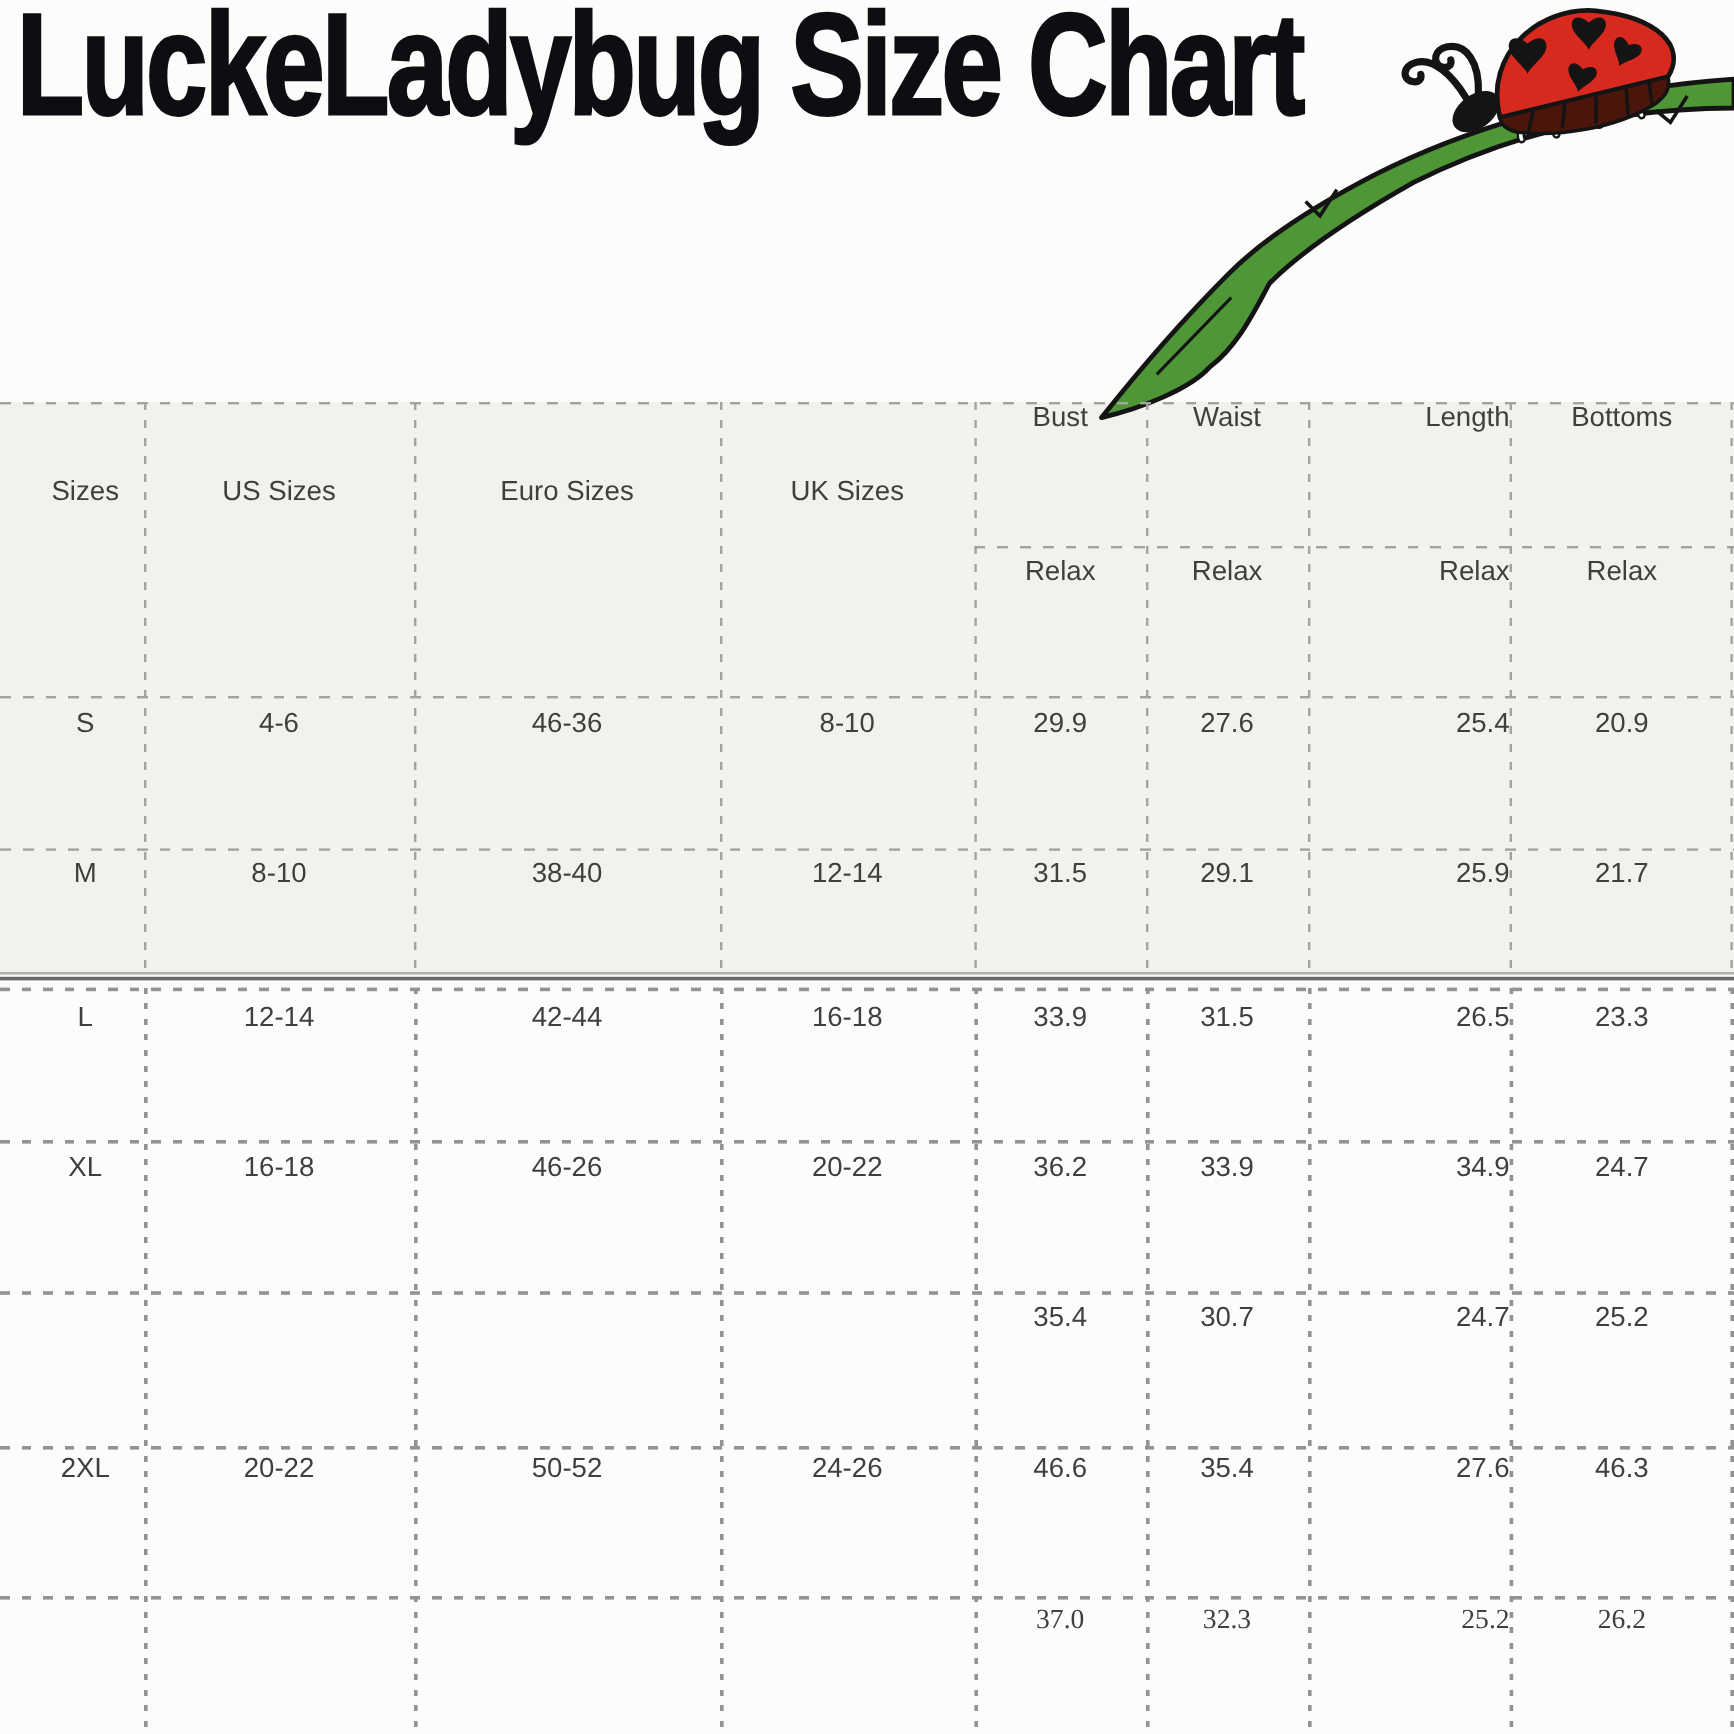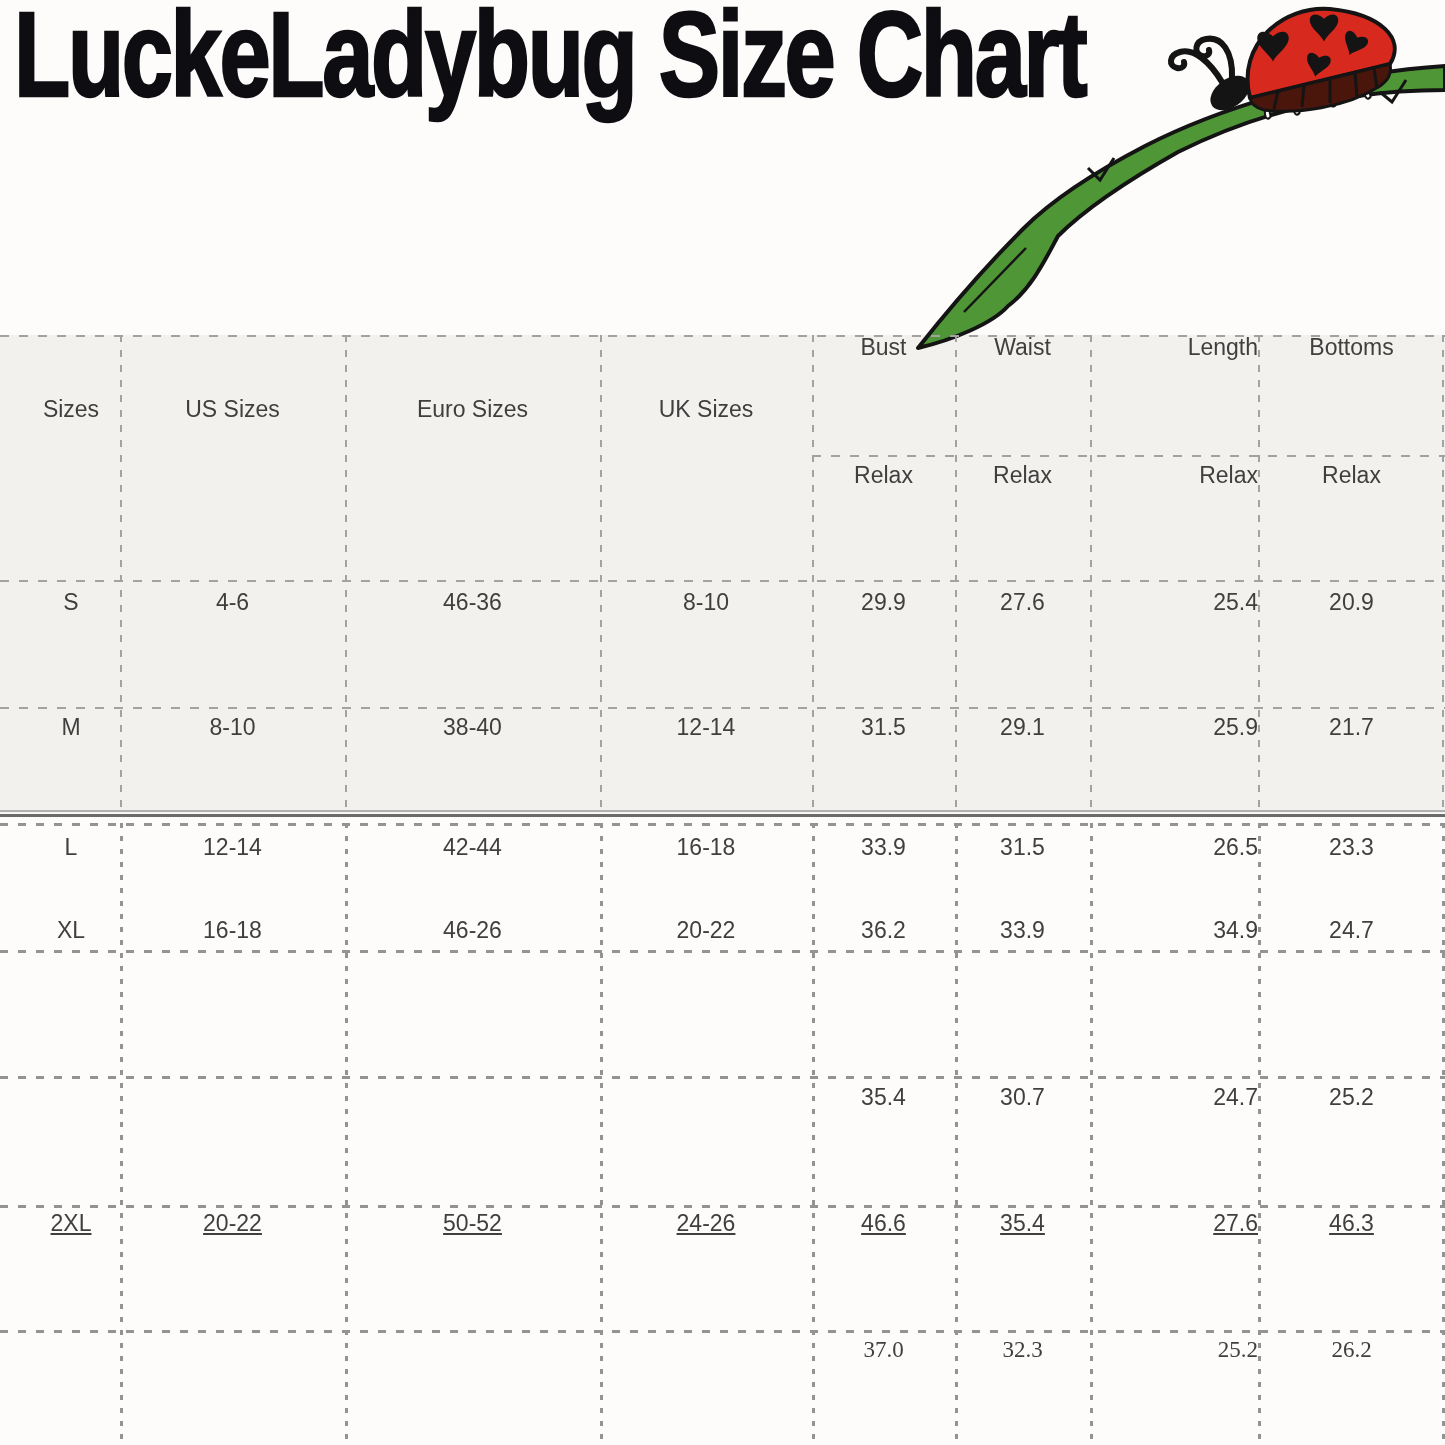--- a/index.html
+++ b/index.html
@@ -33,22 +33,22 @@
   .c1{left:120px; width:225px;}
   .c2{left:345px; width:255px;}
   .c3{left:600px; width:212px;}
   .c4{left:812px; width:143px;}
   .c5{left:955px; width:135px;}
   .c6{left:1090px;width:168px;text-align:right;}
   .c7{left:1258px;width:187px;}
   .rh0{top:396px;}  
   .rhm{top:334px;}  
   .rhr{top:462px;}  
-  .r0{top:589px;} .r1{top:714px;} .r2{top:834px;} .r3{top:917px;}
-  .r4{top:1084px;} .r5{top:1210px;text-decoration:underline;} .r6{top:1337px;font-family:Liberation Serif, serif;}
+  .r0{top:589px;} .r1{top:714px;} .r2{top:834px;} .r3{top:959px;}
+  .r4{top:1084px;} .r5{top:1210px;} .r6{top:1337px;font-family:Liberation Serif, serif;}
   .deco{position:absolute; left:900px; top:0; pointer-events:none;}
 </style>
 </head>
 <body>
 
 <div class="page">
 
   <h1 class="title">LuckeLadybug Size Chart</h1>
 
   <div class="panel-top"></div>

